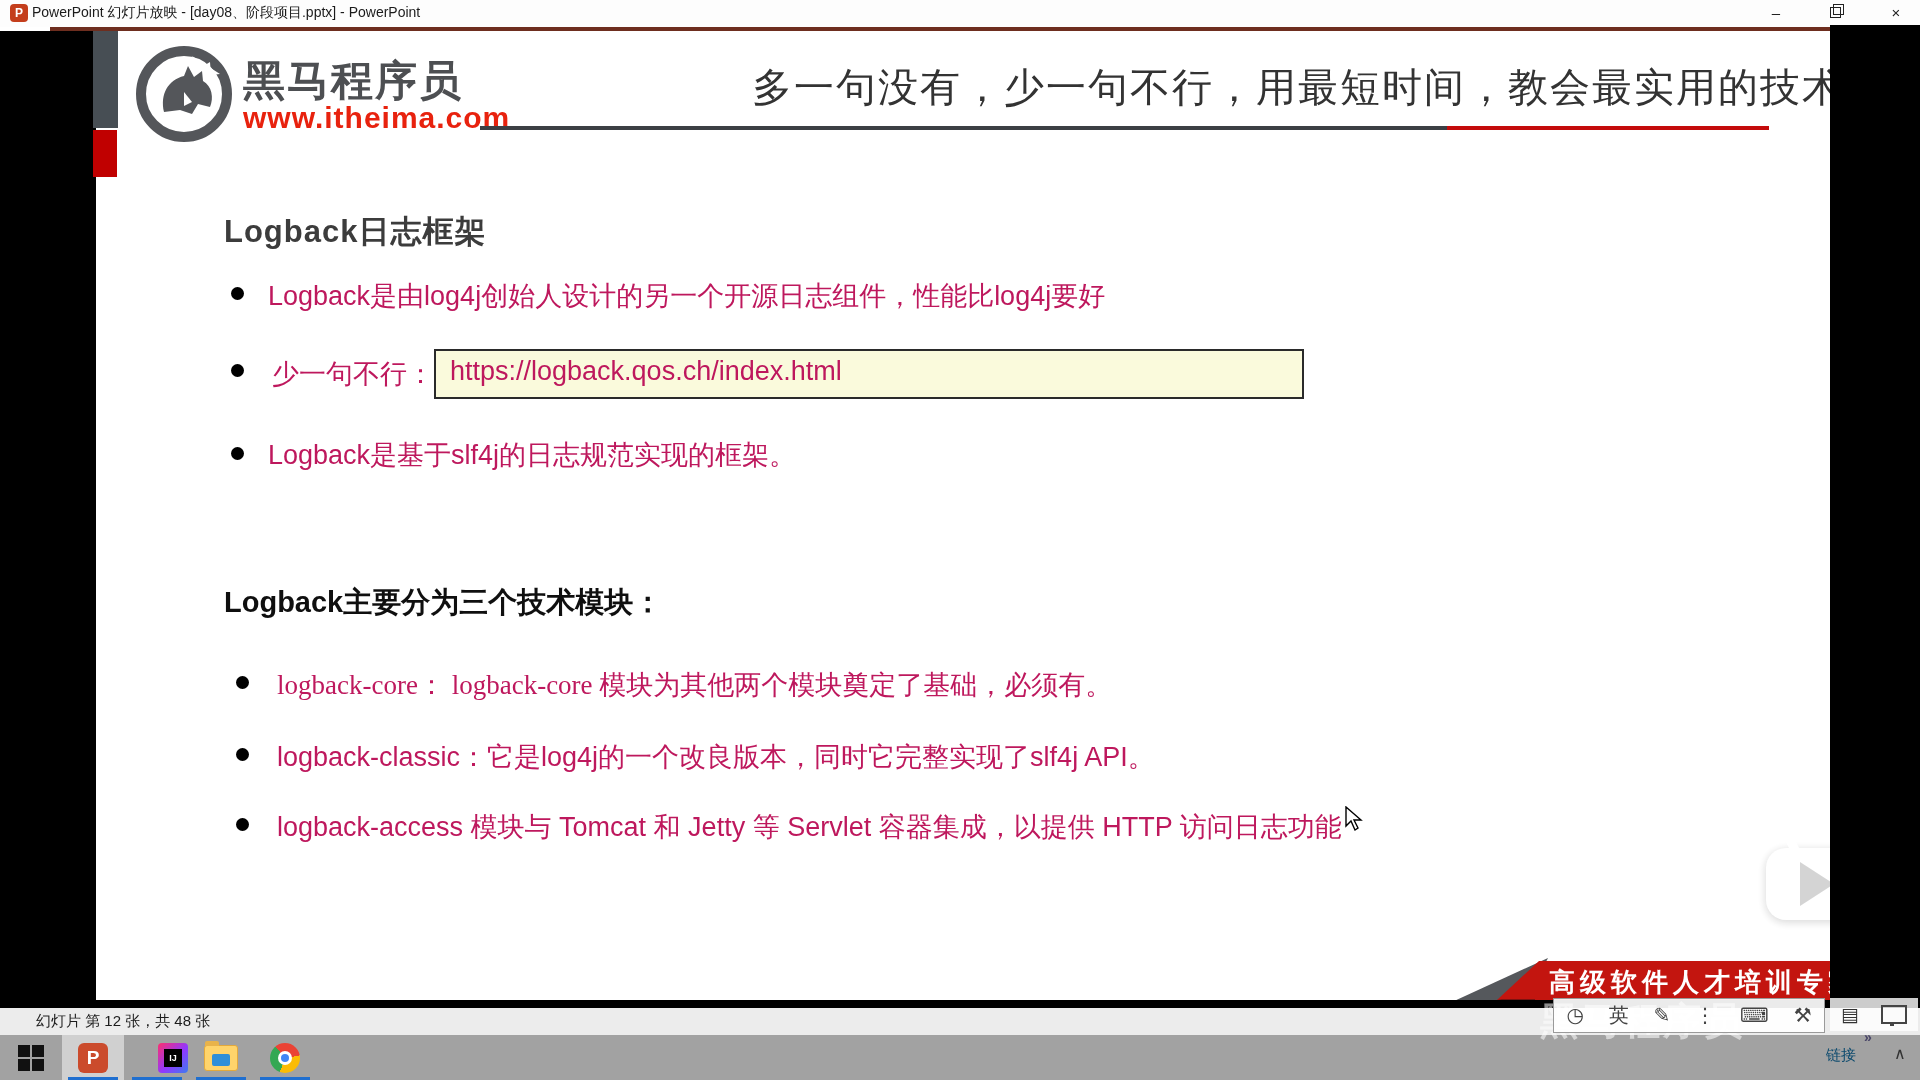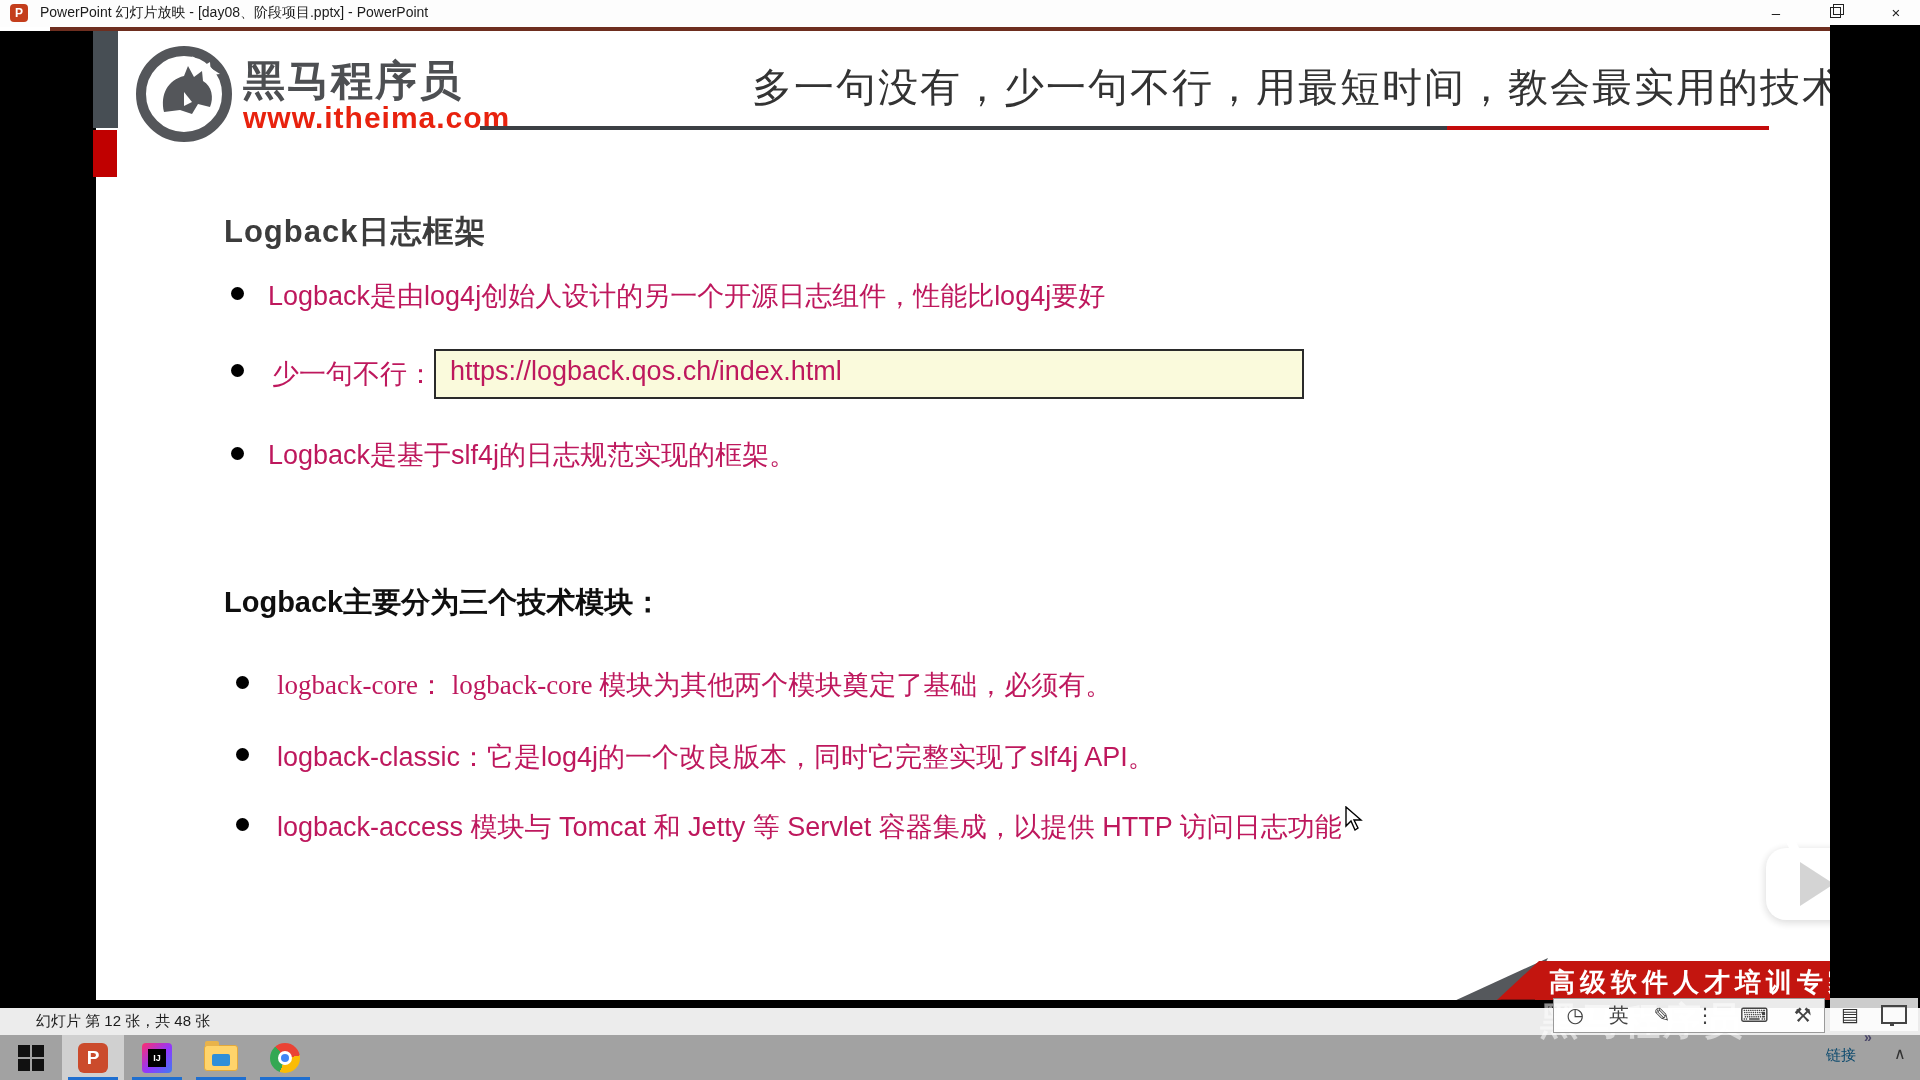--- a/index.html
+++ b/index.html
@@ -4,21 +4,21 @@
 <style>
   html,body{margin:0;padding:0;background:#000;}
   #screen{position:relative;width:1920px;height:1080px;overflow:hidden;background:#fff;
     font-family:"Liberation Sans","DejaVu Sans",sans-serif;}
   .abs{position:absolute;}
 
   
   #titlebar{left:0;top:0;width:1920px;height:27px;background:#fdfdfd;}
   #ppt-titleicon{left:10px;top:4px;width:18px;height:18px;border-radius:4px;
     background:#c43e1c;color:#fff;font-weight:bold;font-size:12px;line-height:18px;text-align:center;}
-  #win-title{left:40px;top:4px;font-size:14px;color:#1b1b1b;white-space:nowrap;}
+  #win-title{left:32px;top:4px;font-size:14px;color:#1b1b1b;white-space:nowrap;}
   .winctl{top:0;width:48px;height:26px;text-align:center;line-height:26px;font-size:15px;color:#222;cursor:default;}
   #btn-min{left:1752px;}
   #btn-restore{left:1812px;}
   #restore-glyph{position:absolute;left:18px;top:7px;width:9px;height:9px;border:1.5px solid #222;background:#fdfdfd;}
   #restore-glyph2{position:absolute;left:21px;top:4px;width:9px;height:9px;border:1.5px solid #222;}
   #btn-close{left:1872px;}
   #top-maroon-line{left:50px;top:27px;width:1780px;height:4px;background:#6e2e1f;}
 
   
   #bar-left{left:0;top:31px;width:96px;height:976px;background:#000;}
@@ -223,21 +223,21 @@
         <div></div>
           <div></div>
           <div></div>
           <div></div>
       </div>
     </div>
     <div class="tile active" style="left:62px;">
       <div id="ico-ppt">P</div>
       <div class="underln"></div>
     </div>
-    <div class="tile" style="left:126px;">
+    <div class="tile" style="left:126px;justify-content:flex-end;">
       <div id="ico-idea">
         <span>IJ</span>
       </div>
       <div class="underln"></div>
     </div>
     <div class="tile" style="left:190px;">
       <div id="ico-folder"></div>
       <div class="underln"></div>
     </div>
     <div class="tile" style="left:254px;">

